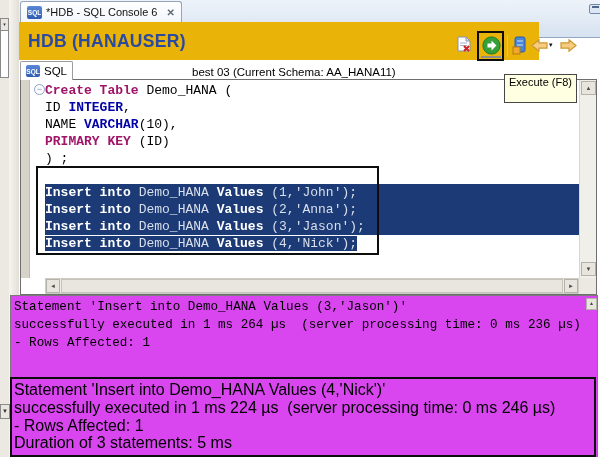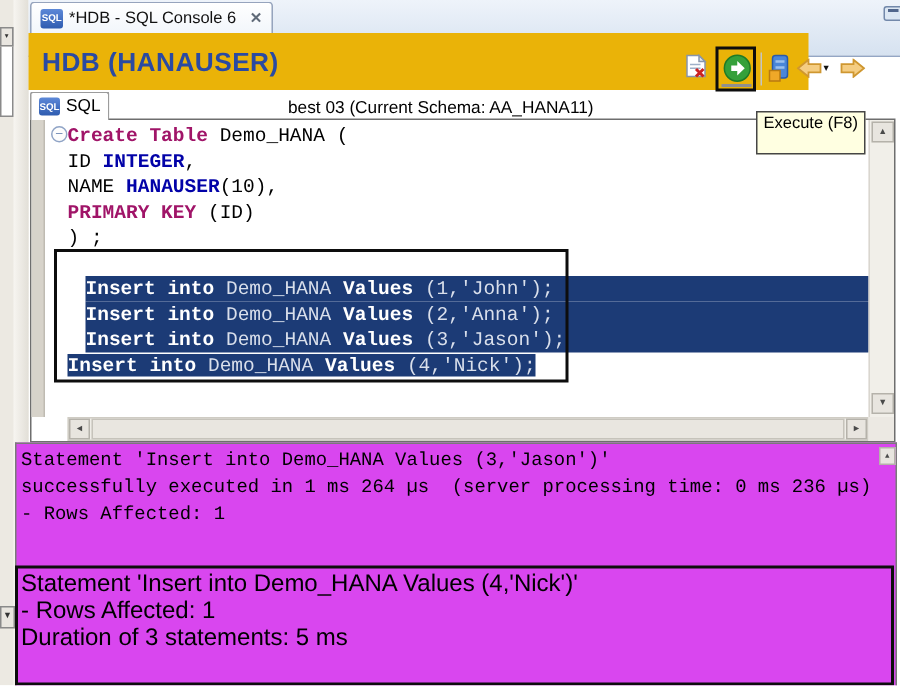--- a/index.html
+++ b/index.html
@@ -65,21 +65,21 @@
   #tab-sql .sql-badge { width:14px; height:12px; }
   #tab-sql-label { font-size:11.5px; color:#000; }
 
   
   #editor { left:20px; top:79px; width:577px; height:216px; background:#fff; border:1px solid #6e6e6e; }
   #gutter { left:0; top:0; width:9px; height:198px; background:#d7d3ca; border-right:1px solid #bfbbb2; }
   #fold-marker { left:13px; top:4px; width:11px; height:11px; border:1px solid #90a4c6; border-radius:50%;
     color:#7890b8; font-size:9px; line-height:9px; text-align:center; background:#fdfdfd; cursor:pointer; }
   #code { left:24px; top:2px; width:534px; font-family:"Liberation Mono", monospace; font-size:13px; }
   .line { height:17px; line-height:17px; white-space:pre; width:100%; }
-  .sel-full { background:#1c3b76;margin-left:12px; }
+  .sel-full { background:#1c3b76; }
   .sel-text { background:#1c3b76; }
   .tk-kw { color:#a01468; font-weight:bold; }
   .tk-ty { color:#0202a8; font-weight:bold; }
   .tk-pl { color:#000; }
   .tk-sb { color:#ffffff; font-weight:bold; }
   .tk-sp { color:#d9dfeb; }
 
   
   .sbtn { background:#e8e5df; border:1px solid #b5b2aa; color:#4a4a4a; text-align:center; cursor:pointer; }
   #vscroll { right:0; top:0; width:17px; height:198px; background:#f1efe9; border-left:1px solid #d9d6cf; }
@@ -164,21 +164,21 @@
     <span class="sql-badge">SQL</span>
     <span id="tab-sql-label">SQL</span>
   </div>
 
   <div id="editor" class="abs">
     <div id="gutter" class="abs"></div>
     <div id="fold-marker" class="abs">−</div>
     <div id="code" class="abs">
         <div class="line"><span class="tk-kw">Create Table</span><span class="tk-pl"> Demo_HANA (</span></div>
         <div class="line"><span class="tk-pl">ID </span><span class="tk-ty">INTEGER</span><span class="tk-pl">,</span></div>
-        <div class="line"><span class="tk-pl">NAME </span><span class="tk-ty">HANAUSER</span><span class="tk-pl">(10),</span></div>
+        <div class="line"><span class="tk-pl">NAME </span><span class="tk-ty">VARCHAR</span><span class="tk-pl">(10),</span></div>
         <div class="line"><span class="tk-kw">PRIMARY KEY</span><span class="tk-pl"> (ID)</span></div>
         <div class="line"><span class="tk-pl">) ;</span></div>
         <div class="line"></div>
         <div class="line sel-full"><span class="tk-sb">Insert into </span><span class="tk-sp">Demo_HANA </span><span class="tk-sb">Values </span><span class="tk-sp">(1,'John');</span></div>
         <div class="line sel-full"><span class="tk-sb">Insert into </span><span class="tk-sp">Demo_HANA </span><span class="tk-sb">Values </span><span class="tk-sp">(2,'Anna');</span></div>
         <div class="line sel-full"><span class="tk-sb">Insert into </span><span class="tk-sp">Demo_HANA </span><span class="tk-sb">Values </span><span class="tk-sp">(3,'Jason');</span></div>
         <div class="line"><span class="sel-text"><span class="tk-sb">Insert into </span><span class="tk-sp">Demo_HANA </span><span class="tk-sb">Values </span><span class="tk-sp">(4,'Nick');</span></span></div>
       </div>
 
     <div id="vscroll" class="abs">
@@ -200,18 +200,19 @@
         <div class="res-line">- Rows Affected: 1</div>
       </div>
     <div id="res-up-btn" class="abs sbtn">▲</div>
   </div>
 
   <div id="callout-exec" class="abs callout"></div>
   <div id="callout-insert" class="abs callout"></div>
   <div id="callout-result" class="abs callout">
     <div id="res-block-1" class="abs">
         <div class="res-line">Statement 'Insert into Demo_HANA Values (4,'Nick')'</div>
+        <div class="res-line">successfully executed in 1 ms 224 µs  (server processing time: 0 ms 246 µs)</div>
         <div class="res-line">- Rows Affected: 1</div>
         <div class="res-line">Duration of 3 statements: 5 ms</div>
       </div>
   </div>
 
 </div>
 
 </body></html>

